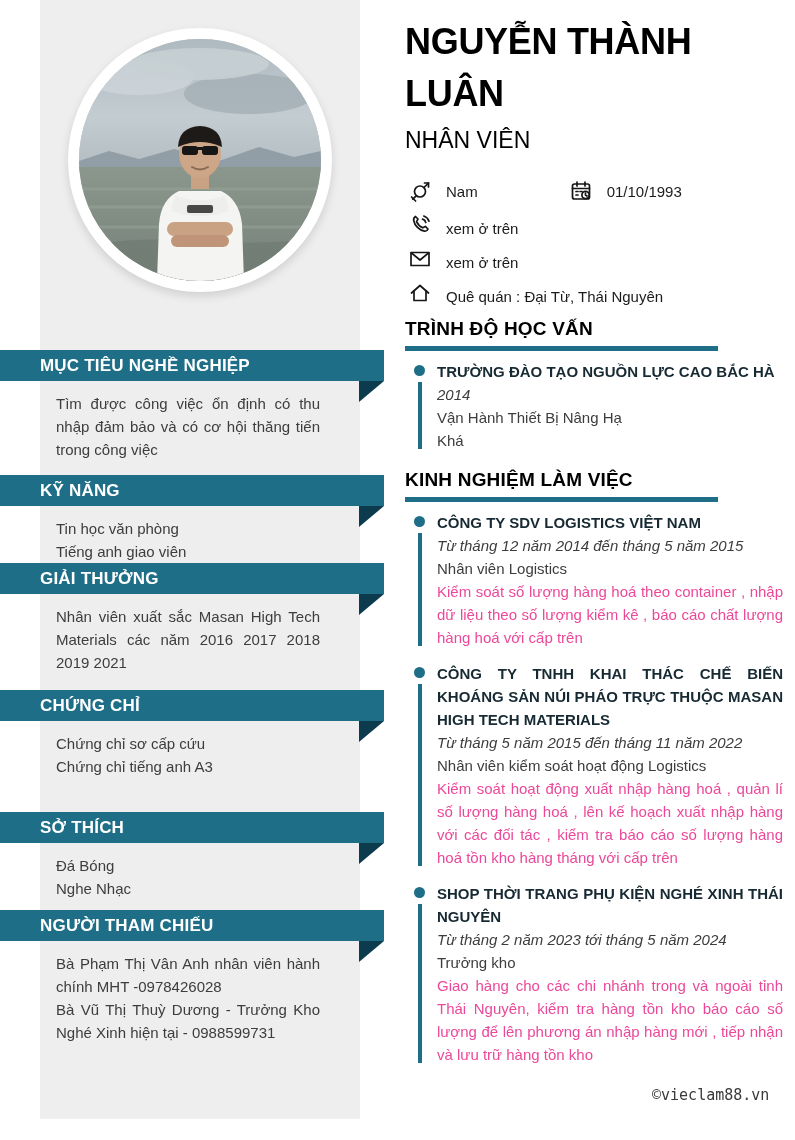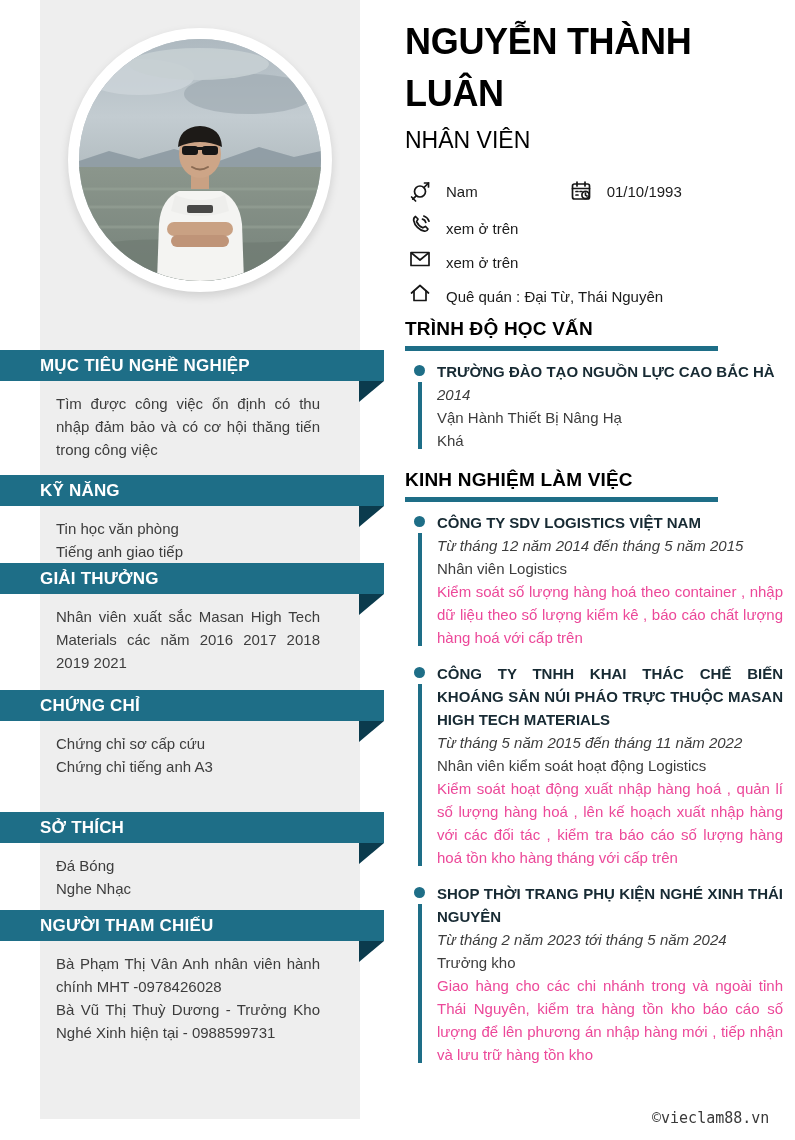--- a/index.html
+++ b/index.html
@@ -37,21 +37,21 @@
   .sbar{width:313px;height:5px;background:#1E6E87;margin-top:6px;margin-bottom:9px;}
 
   .entry{position:relative;padding-left:32px;margin-bottom:13px;}
   .entry .dot{position:absolute;left:9px;top:5px;width:11px;height:11px;border-radius:50%;background:#1E6E87;}
   .entry .tline{position:absolute;left:13px;top:22px;bottom:3px;width:4px;background:#1E6E87;}
   .etitle{font-size:15px;font-weight:bold;color:#172A33;line-height:23px;text-align:justify;}
   .edate{font-size:15px;font-style:italic;color:#3d3d3d;line-height:23px;}
   .erole{font-size:15px;color:#3d3d3d;line-height:23px;}
   .edesc{font-size:15px;color:#ec4899;line-height:23px;text-align:justify;}
 
-  .footer{position:absolute;left:652px;top:1086px;font-family:"DejaVu Sans Mono",monospace;font-size:15px;color:#3a3a3a;margin-top:23px;}
+  .footer{position:absolute;left:652px;top:1086px;font-family:"DejaVu Sans Mono",monospace;font-size:15px;color:#3a3a3a;}
 </style>
 </head>
 <body>
 
 <div class="page">
 
   <div class="sidebar-bg"></div>
 
   <div class="avatar">
     <svg viewBox="0 0 242 242">
@@ -96,21 +96,21 @@
     <div class="body">
       <p>Tìm được công việc ổn định có thu nhập đảm bảo và có cơ hội thăng tiến trong công việc</p>
     </div>
   </section>
 
   <section class="sb" style="top:475px">
     <div class="banner"><span>KỸ NĂNG</span></div>
     <div class="fold"></div>
     <div class="body">
       <p>Tin học văn phòng</p>
-      <p>Tiếng anh giao tiếp</p>
+      <p>Tiếng anh giao viên</p>
     </div>
   </section>
 
   <section class="sb" style="top:563px">
     <div class="banner"><span>GIẢI THƯỞNG</span></div>
     <div class="fold"></div>
     <div class="body">
       <p>Nhân viên xuất sắc Masan High Tech Materials các năm 2016 2017 2018 2019 2021</p>
     </div>
   </section>

